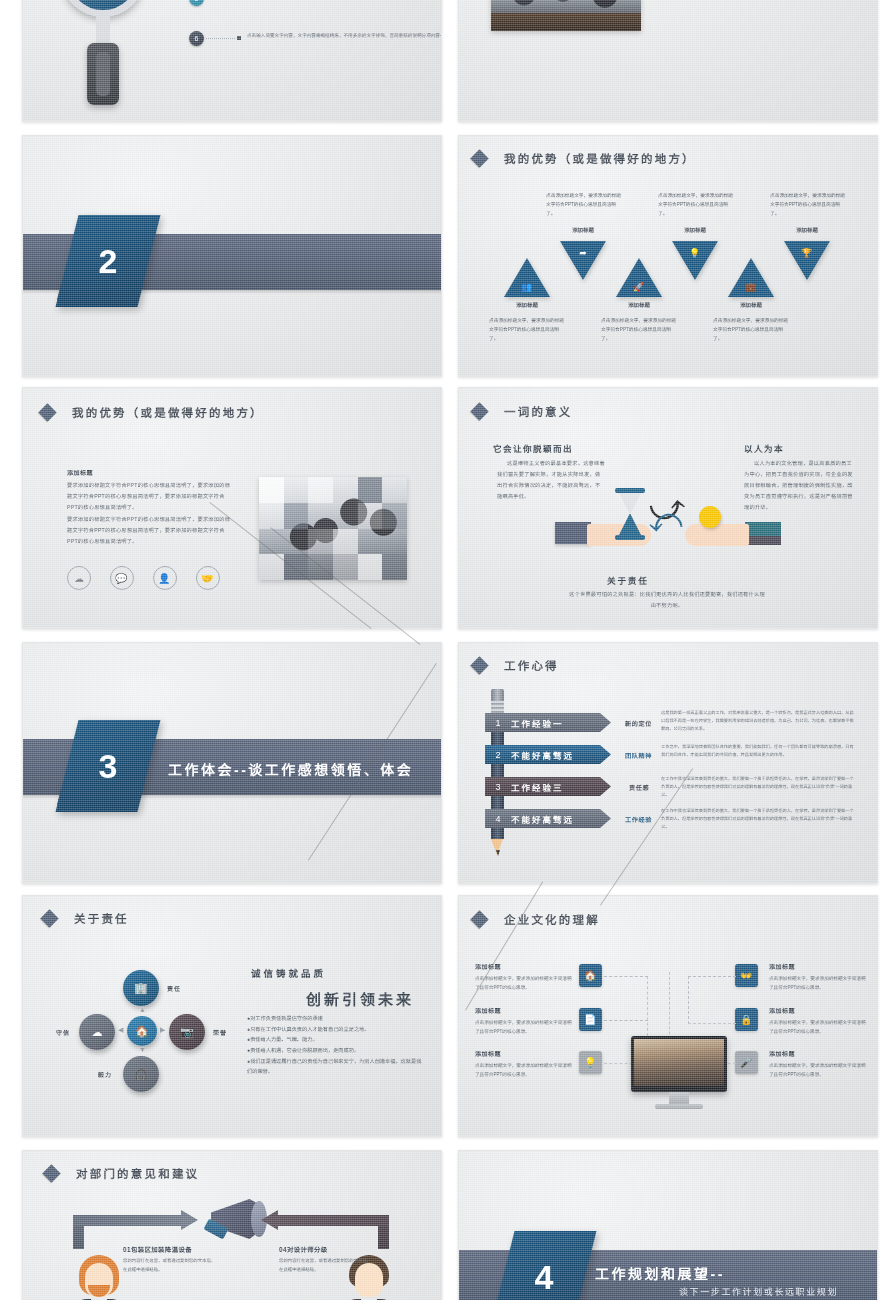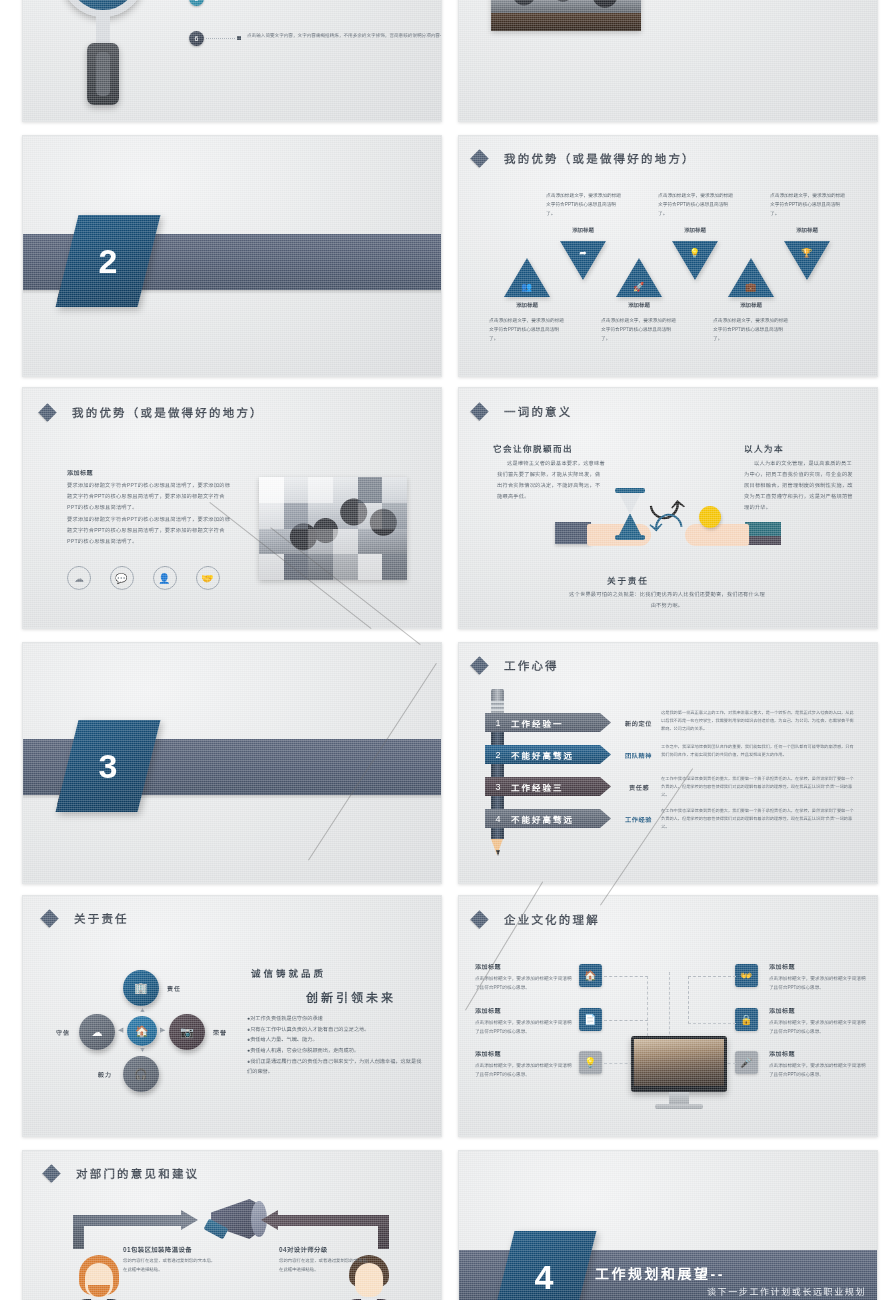--- a/index.html
+++ b/index.html
@@ -354,20 +354,21 @@
 
   <div class="cell left">
     <div class="slide s-full">
       <div class="inner">
         <div class="band" style="top:96px;"></div>
         <div class="band-sh" style="top:152px;"></div>
         <div class="para-tail" style="left:36px; top:146px;"></div>
         <div class="para" style="left:44px; top:77px;">
           <div class="num">3</div>
         </div>
+        <div class="sec-title" style="left:145px; top:116px;">工作体会--谈工作感想领悟、体会</div>
       </div>
     </div>
   </div>
 
   <div class="cell right">
     <div class="slide r-full">
       <div class="inner">
         <div class="sttl" style="left:14px; top:14px;">
           <span class="dia"></span>
           <span class="t">工作心得</span>
@@ -434,21 +435,21 @@
         <div class="node-lbl" style="left:75px; top:174px;">毅力</div>
 
         <div class="node" style="left:104px; top:120px; width:30px; height:30px; background:linear-gradient(150deg,#2a7bab,#165c89);">🏠</div>
 
         <div class="arw" style="left:116px; top:110px;">▲</div>
         <div class="arw" style="left:116px; top:150px;">▼</div>
         <div class="arw" style="left:95px; top:130px;">◀</div>
         <div class="arw" style="left:137px; top:130px;">▶</div>
 
         <div class="bighead" style="left:228px; top:70px; font-size:9.5px;">诚信铸就品质</div>
-        <div class="bighead" style="left:283px; top:92px; font-size:12px;">创新引领未来</div>
+        <div class="bighead" style="left:283px; top:92px; font-size:15px;">创新引领未来</div>
         <div class="bullets" style="left:224px; top:117px; width:178px;">
           <div>●对工作负责任就是信守你的承诺</div>
           <div>●只有在工作中认真负责的人才能有自己的立足之地。</div>
           <div>●责任给人力量、气魄、能力。</div>
           <div>●责任给人机遇，它会让你脱颖而出，走向成功。</div>
           <div>●我们正是通过履行自己的责任为自己带来安宁，为别人创造幸福，这就是我们的荣誉。</div>
         </div>
       </div>
     </div>
   </div>
@@ -568,21 +569,21 @@
 
   <div class="cell right">
     <div class="slide" style="left:8px; top:5px; width:420px; height:242px;">
       <div class="inner">
         <div class="band" style="top:99px;"></div>
 
         <div class="para" style="left:44px; top:80px;">
           <div class="num">4</div>
         </div>
         <div class="sec-title" style="left:136px; top:112px;">工作规划和展望--</div>
-        <div class="sec-sub" style="left:248px; top:134px;">谈下一步工作计划或长远职业规划</div>
+        <div class="sec-sub" style="left:220px; top:134px;">谈下一步工作计划或长远职业规划</div>
       </div>
     </div>
   </div>
 
 </div>
 
 <div id="wm">
 
   <div class="wm-line" style="left:210px; top:502px; width:205px; transform:rotate(38deg);"></div>
   <div class="wm-line" style="left:420px; top:645px; width:190px; transform:rotate(218deg);"></div>

